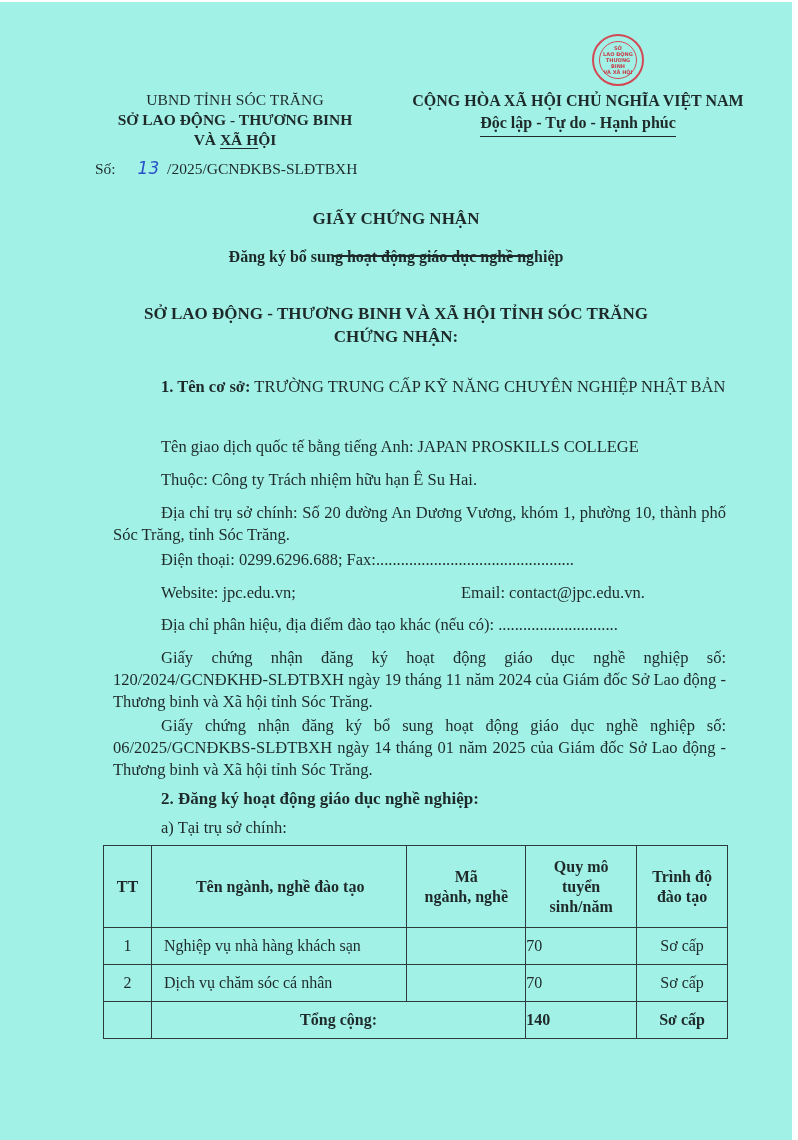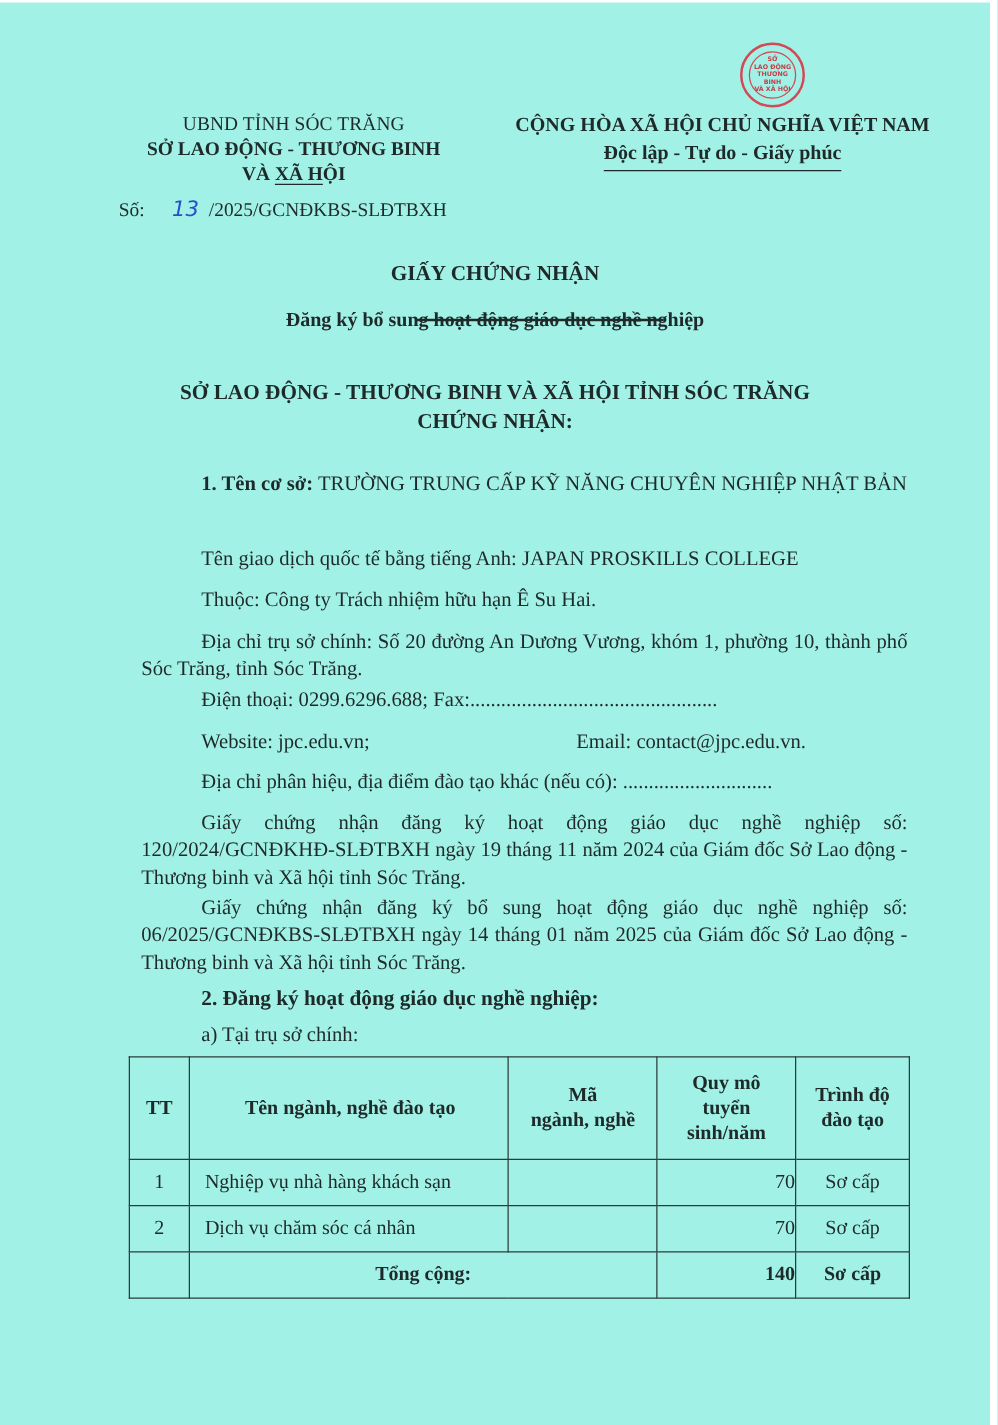--- a/index.html
+++ b/index.html
@@ -64,21 +64,21 @@
   table.t {
     position: absolute; left: 103px; top: 843px; width: 625px;
     border-collapse: collapse; font-size: 16px;
   }
   table.t td, table.t th { border: 1px solid #2c3c3c; }
   table.t th { font-weight: bold; text-align: center; vertical-align: middle; line-height: 20px; height: 82px; }
   table.t td { height: 37px; vertical-align: middle; }
   .c-tt { width: 48px; text-align: center; }
   .c-name { width: 256px; padding-left: 12px; }
   .c-code { width: 119px; }
-  .c-qty { width: 111px; text-align: right; }
+  .c-qty { width: 111px; text-align: left; }
   .c-lvl { width: 91px; text-align: center; }
 </style>
 </head>
 <body>
 
 <div class="page">
 
   <div class="abs stamp">
     <div class="stamp-inner">
       <span>SỞ</span>
@@ -94,21 +94,21 @@
     <div class="l3"><span>VÀ </span><span class="u">XÃ H</span><span>ỘI</span></div>
   </div>
   <div class="abs so-line">
     <span>Số:</span>
     <span class="hand" style="margin-left:18px;">13</span>
     <span style="margin-left:4px;">/2025/GCNĐKBS-SLĐTBXH</span>
   </div>
 
   <div class="abs hdr-right center">
     <div class="l1">CỘNG HÒA XÃ HỘI CHỦ NGHĨA VIỆT NAM</div>
-    <div><span class="l2">Độc lập - Tự do - Giấy phúc</span></div>
+    <div><span class="l2">Độc lập - Tự do - Hạnh phúc</span></div>
   </div>
 
   <div class="abs title center">GIẤY CHỨNG NHẬN</div>
   <div class="abs subtitle center">Đăng ký bổ sung hoạt động giáo dục nghề nghiệp</div>
   <div class="abs title-underline"></div>
 
   <div class="abs auth1 center">SỞ LAO ĐỘNG - THƯƠNG BINH VÀ XÃ HỘI TỈNH SÓC TRĂNG</div>
   <div class="abs auth2 center">CHỨNG NHẬN:</div>
 
   <div class="abs body-text" style="top:374px;">

